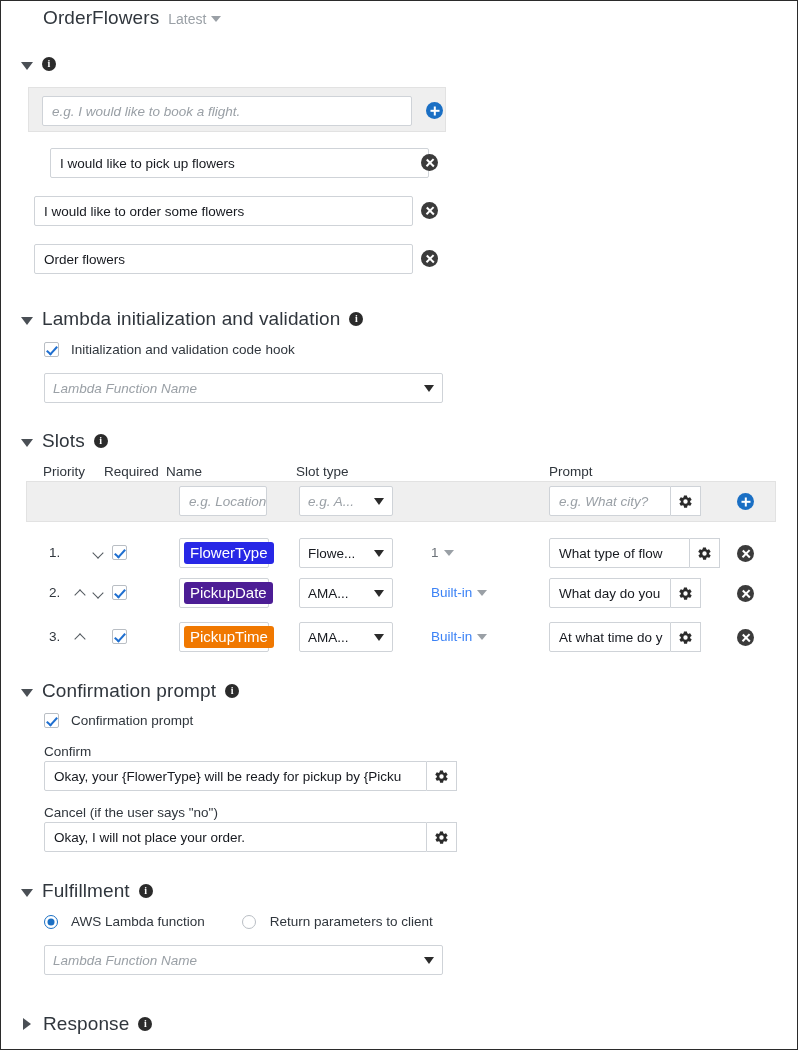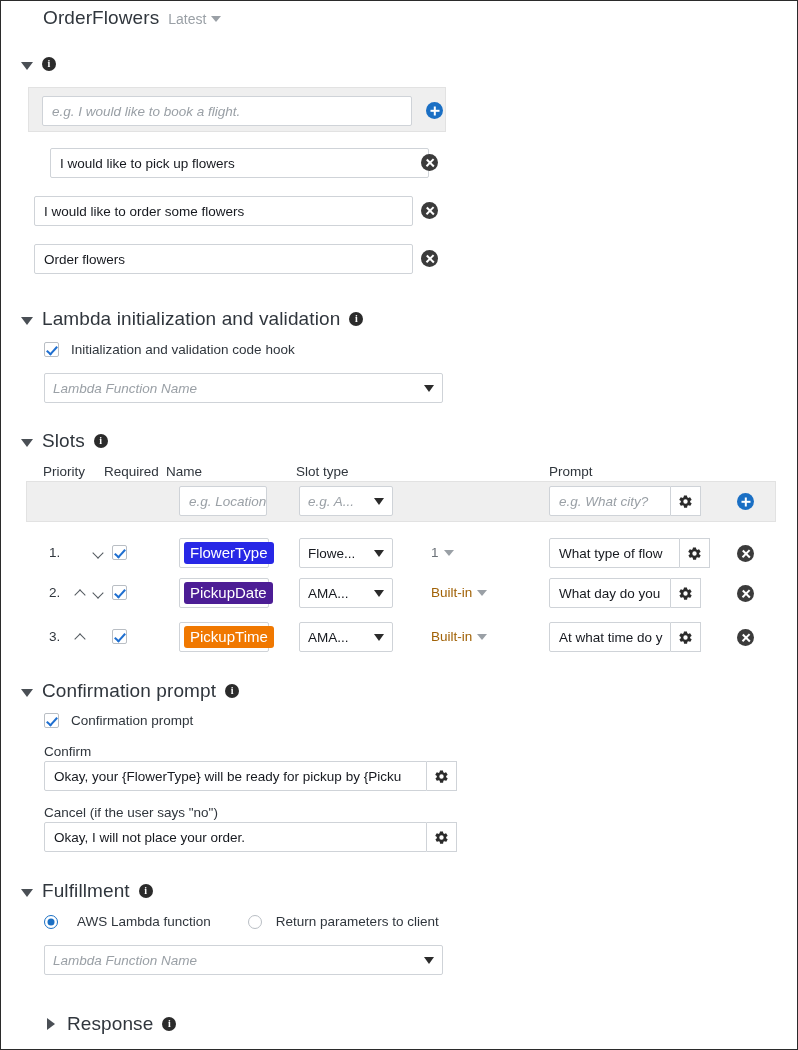--- a/index.html
+++ b/index.html
@@ -207,21 +207,21 @@
     border-right: 5.5px solid transparent;
     border-top: 7px solid #2b2b2b;
     margin-left: 7px;
     flex: none;
   }
   .txtsel {
     display: inline-flex;
     align-items: center;
     gap: 5px;
     font-size: 13.5px;
-    color: #a16207;
+    color: #3b82f6;
     cursor: pointer;
   }
   .txtsel .arr {
     width: 0; height: 0;
     border-left: 5px solid transparent;
     border-right: 5px solid transparent;
     border-top: 6px solid #9aa0a6;
   }
   .txtsel.dark { color: #6b7178; }
 
@@ -376,21 +376,21 @@
   </div>
   <div class="abs sel" style="left:298px; top:537px; width:94px;">
     <span>Flowe...</span>
     <span class="arr"></span>
   </div>
   <div class="abs txtsel dark" style="left:430px; top:544px;">
     <span>1</span>
     <span class="arr"></span>
   </div>
   <div class="abs" style="left:548px; top:537px; display:flex;">
-    <div class="tf" style="width:131px; border-radius:2px 0 0 2px;">What type of flow</div>
+    <div class="tf" style="width:141px; border-radius:2px 0 0 2px;">What type of flow</div>
     <div class="gear-btn">
       <svg width="15" height="15" viewBox="0 0 24 24">
           <path fill="#2b2b2b" d="M19.4 13a7.8 7.8 0 000-2l2.1-1.6a.5.5 0 00.1-.6l-2-3.4a.5.5 0 00-.6-.2l-2.5 1a7.6 7.6 0 00-1.7-1l-.4-2.6a.5.5 0 00-.5-.4h-4a.5.5 0 00-.5.4l-.4 2.6c-.6.2-1.2.6-1.7 1l-2.5-1a.5.5 0 00-.6.2l-2 3.4a.5.5 0 00.1.6L4.6 11a8 8 0 000 2l-2.1 1.6a.5.5 0 00-.1.6l2 3.4c.1.2.4.3.6.2l2.5-1c.5.4 1.1.8 1.7 1l.4 2.6c0 .2.2.4.5.4h4c.3 0 .5-.2.5-.4l.4-2.6c.6-.2 1.2-.6 1.7-1l2.5 1c.2.1.5 0 .6-.2l2-3.4a.5.5 0 00-.1-.6L19.4 13zM12 15.5A3.5 3.5 0 1112 8.5a3.5 3.5 0 010 7z"></path>
         </svg>
     </div>
   </div>
   <div class="abs circ del" style="left:736px; top:544px;"></div>
 
   <div class="abs col-head" style="left:48px; top:584px;">2.</div>
   <div class="abs chev up" style="left:75px; top:586px;"></div>
@@ -473,29 +473,29 @@
   </div>
 
   <div class="abs section-head" style="left:20px; top:879px;">
     <span class="tri-open"></span>
     <span class="section-title">Fulfillment</span>
     <span class="info-i">i</span>
   </div>
 
   <div class="abs" style="left:43px; top:913px; display:flex; align-items:center;">
     <span class="rad on"></span>
-    <span class="cb-label" style="margin-left:19px;">AWS Lambda function</span>
+    <span class="cb-label" style="margin-left:13px;">AWS Lambda function</span>
     <span class="rad" style="margin-left:37px;"></span>
     <span class="cb-label" style="margin-left:14px;">Return parameters to client</span>
   </div>
 
   <div class="abs sel ph" style="left:43px; top:944px; width:399px;">
     <span>Lambda Function Name</span>
     <span class="arr"></span>
   </div>
 
-  <div class="abs section-head" style="left:22px; top:1012px;margin-left:24px;">
+  <div class="abs section-head" style="left:22px; top:1012px;">
     <span class="tri-closed" style="margin-right:3px;"></span>
     <span class="section-title">Response</span>
     <span class="info-i">i</span>
   </div>
 
 </div>
 
 </body></html>

